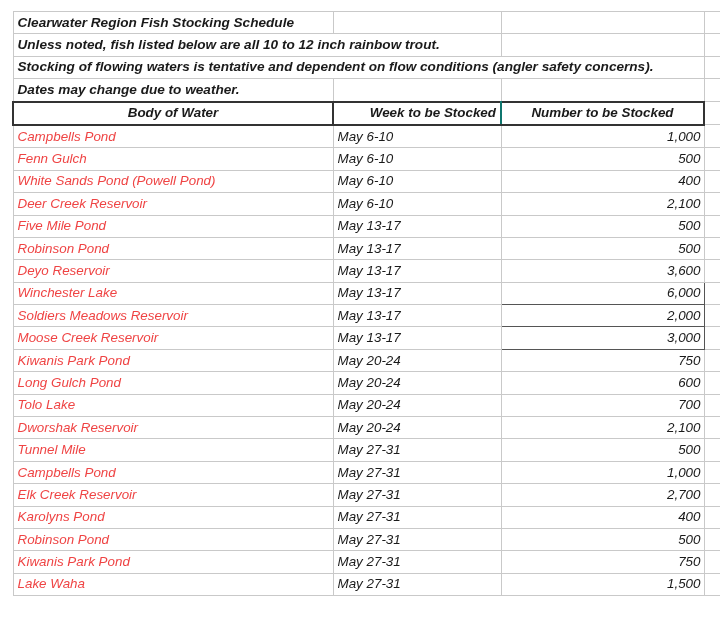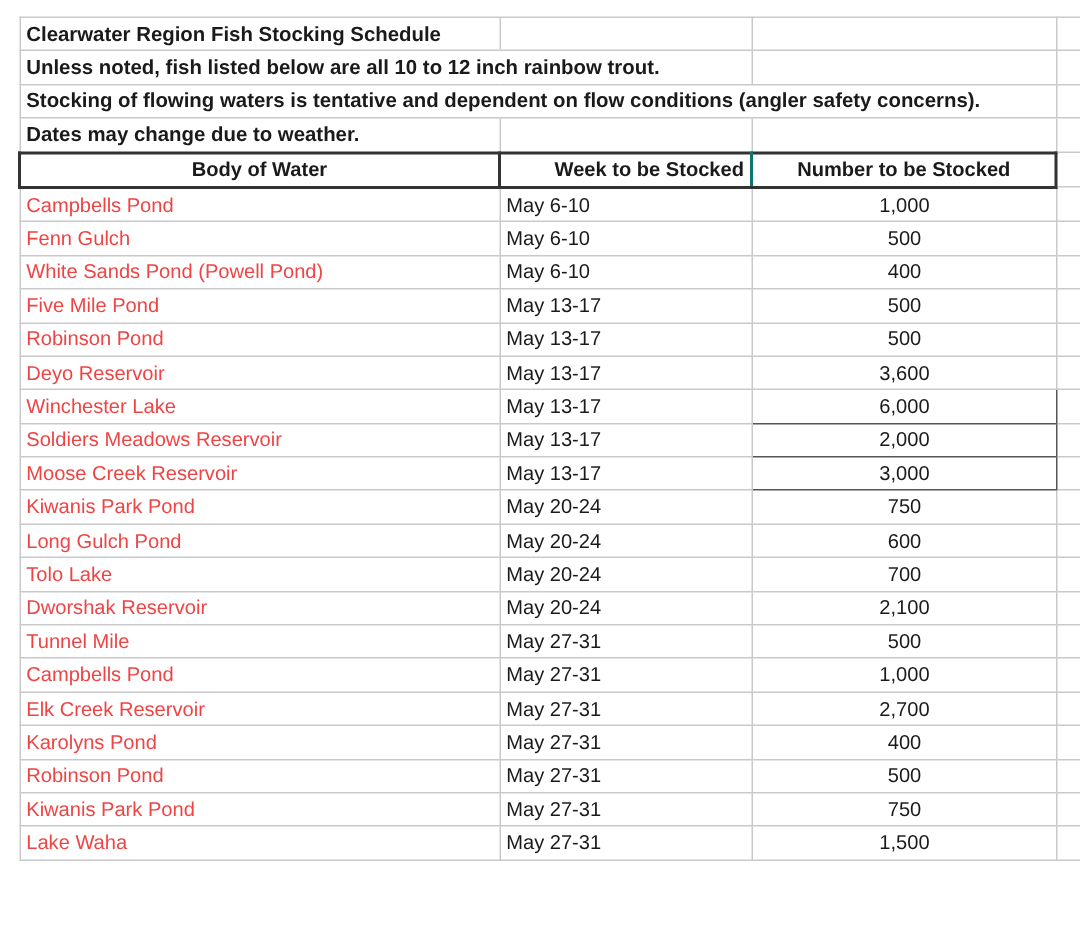--- a/index.html
+++ b/index.html
@@ -1,31 +1,31 @@
 <!DOCTYPE html>
 <html><head>
 <meta charset="utf-8">
 <style>
   html, body { margin:0; padding:0; background:#ffffff; }
   body { width:720px; height:623px; overflow:hidden; position:relative;
          font-family:"Liberation Sans", sans-serif; color:#1a1a1a; }
-  .sheet { position:absolute; left:12px; top:11px; width:708px; }
+  .sheet { position:absolute; left:12px; top:11px; width:708px;font-style:italic; }
   table { border-collapse:collapse; table-layout:fixed; width:708px; }
   col.c1 { width:320px; } col.c2 { width:168px; } col.c3 { width:203px; } col.c4 { width:17px; }
   td { border:1px solid #c9c9c9; height:21.4px; padding:0 4px; font-size:13.4px;
        white-space:nowrap; overflow:visible; line-height:20px; }
   .note td { font-weight:bold; font-size:13.6px; }
   .note td.span { border-right:none; }
   tr.hdr td { font-weight:bold; text-align:center; border-top:2px solid #333;
               border-bottom:2px solid #333; }
   tr.hdr td.h1 { border-left:2px solid #333; border-right:2px solid #333; }
   tr.hdr td.h2 { border-right:2px solid #0f766e;text-align:right; }
   tr.hdr td.h3 { border-right:2px solid #333; }
   tr.hdr td.h4 { border-top:1px solid #c9c9c9; border-bottom:1px solid #c9c9c9; }
-  td.num { text-align:center; padding-right:3px; }
+  td.num { text-align:right; padding-right:3px; }
   td.num.boxed { border:1px solid #555; }
   td.name { color:#ef4444; }
   td.week { border-left:1px solid #9a9a9a; }
 </style>
 </head>
 <body>
 
 <div class="sheet">
   <table>
     <colgroup>
@@ -71,20 +71,26 @@
         <tr>
           <td class="name">Fenn Gulch</td>
           <td class="week">May 6-10</td>
           <td class="num">500</td>
           <td></td>
         </tr>
         <tr>
           <td class="name">White Sands Pond (Powell Pond)</td>
           <td class="week">May 6-10</td>
           <td class="num">400</td>
+          <td></td>
+        </tr>
+        <tr>
+          <td class="name">Deer Creek Reservoir</td>
+          <td class="week">May 6-10</td>
+          <td class="num">2,100</td>
           <td></td>
         </tr>
         <tr>
           <td class="name">Five Mile Pond</td>
           <td class="week">May 13-17</td>
           <td class="num">500</td>
           <td></td>
         </tr>
         <tr>
           <td class="name">Robinson Pond</td>

